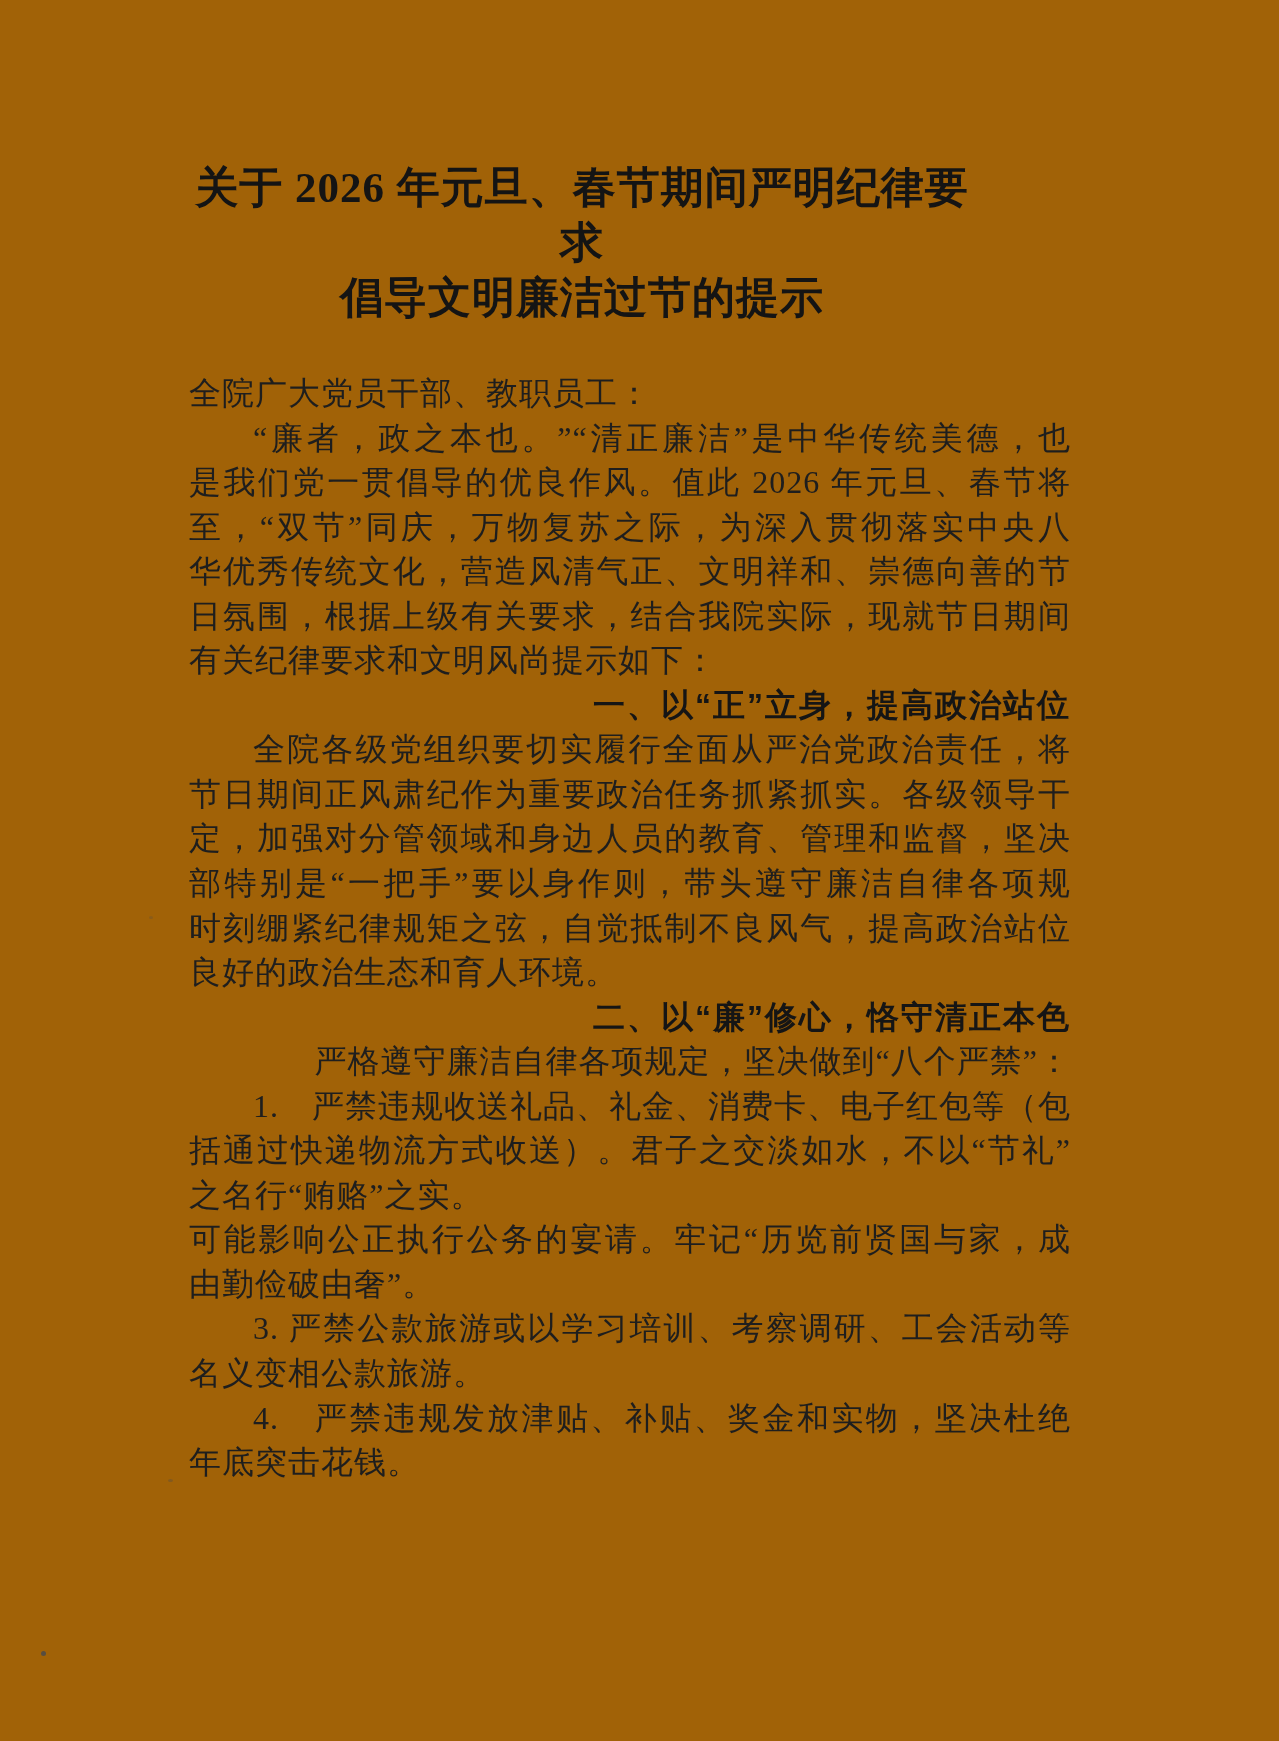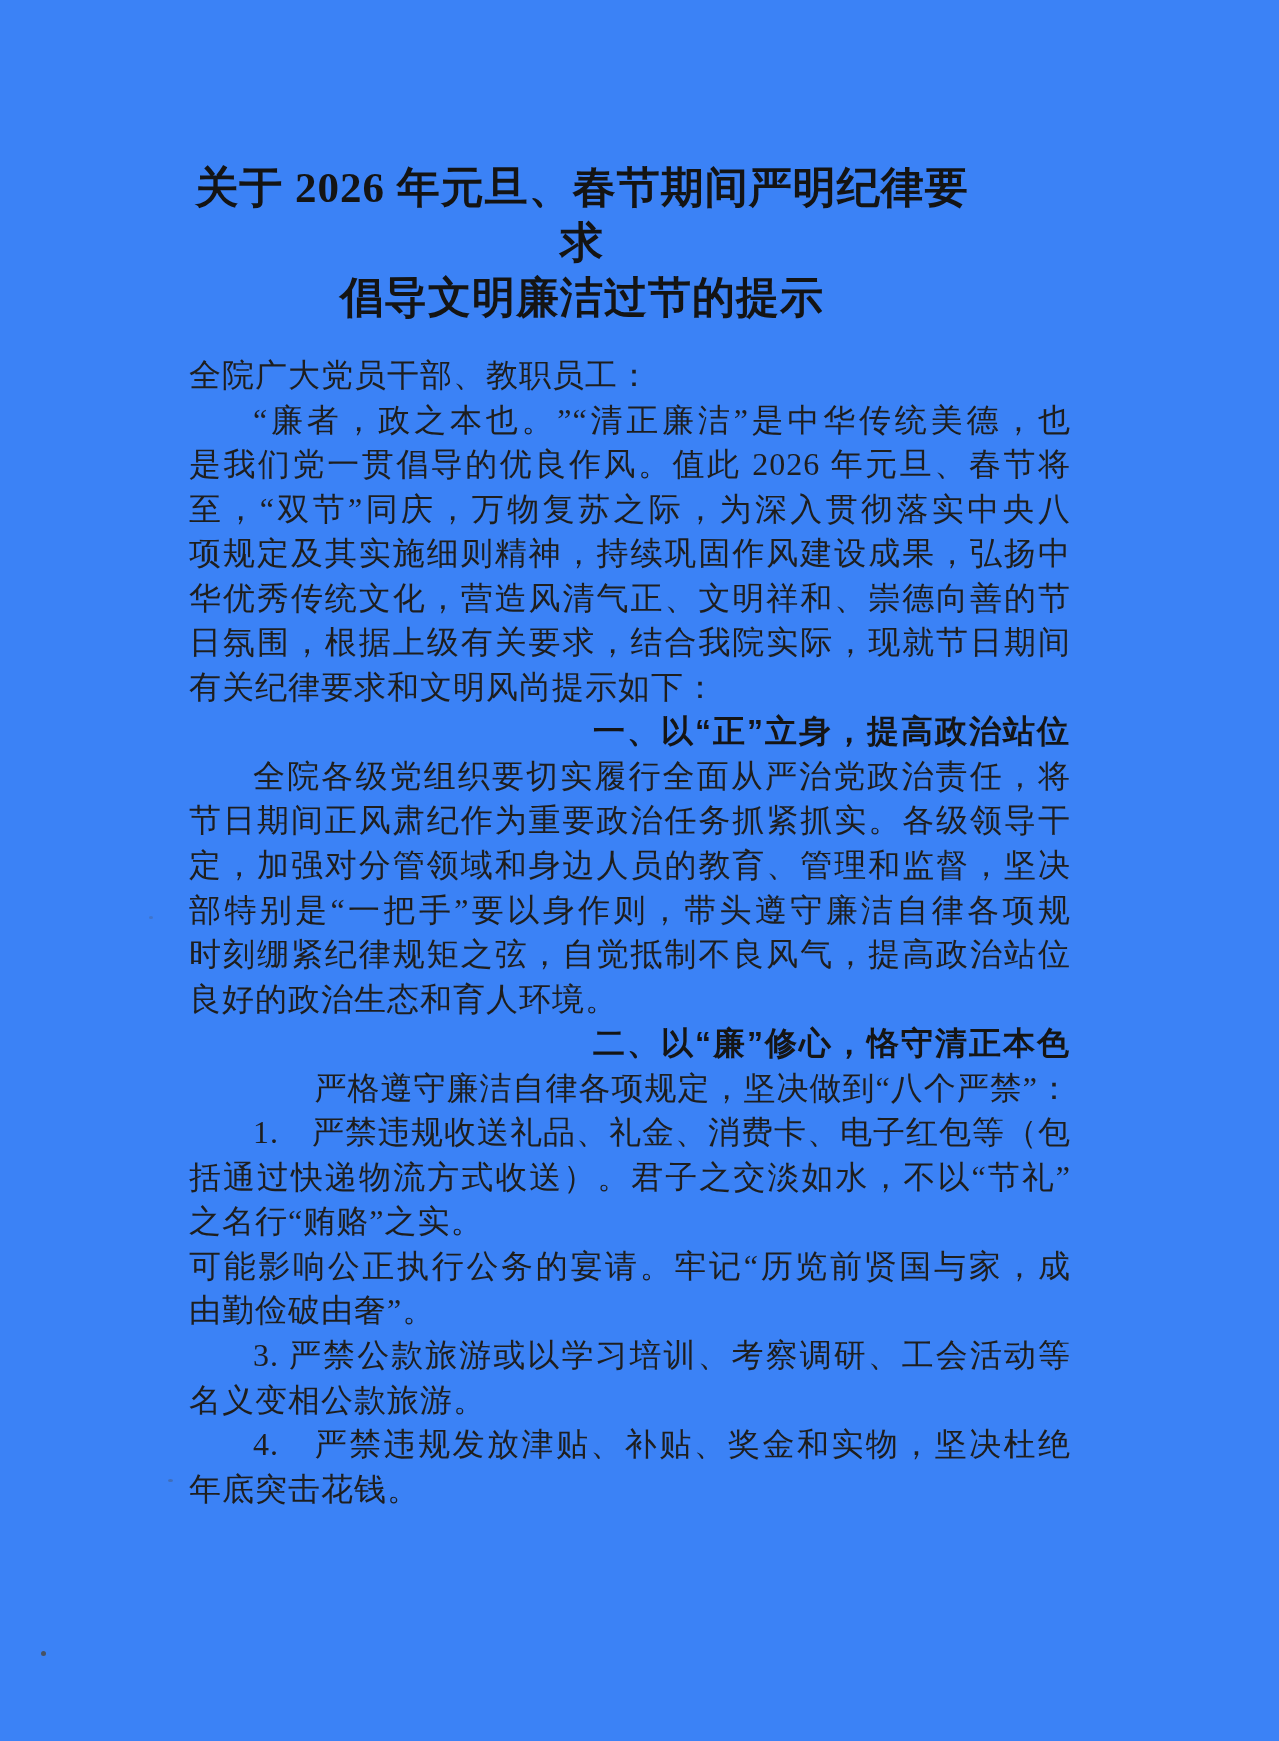--- a/index.html
+++ b/index.html
@@ -4,21 +4,21 @@
 <style>
   html, body {
     margin: 0;
     padding: 0;
     background: #ffffff;
   }
   .page {
     position: relative;
     width: 1279px;
     height: 1741px;
-    background: #3b82f6;
+    background: #a16207;
     overflow: hidden;
     font-family: "Liberation Serif", "DejaVu Serif", serif;
     color: #1e1e1e;
   }
   .content {
     position: absolute;
     left: 189px;
     top: 160px;
     width: 882px;
   }
@@ -27,21 +27,21 @@
     padding-right: 96px; 
     text-align: center;
     font-size: 43px;
     line-height: 55px;
     font-weight: 700;
     color: #141414;
     letter-spacing: 1px;
   }
   .title .t-line { display: block; }
   .doc-body {
-    margin-top: 28px;
+    margin-top: 46px;
   }
   .line {
     font-size: 32px;
     line-height: 44.55px;
     letter-spacing: 1px;
     white-space: normal;
     color: #1e1e1e;
   }
   .line.indent { text-indent: 64px; text-align: right; }
   .line.j {
@@ -77,21 +77,20 @@
   <div class="content">
     <h1 class="title">
       <span class="t-line">关于 2026 年元旦、春节期间严明纪律要求</span>
       <span class="t-line">倡导文明廉洁过节的提示</span>
     </h1>
     <div class="doc-body">
         <div class="line">全院广大党员干部、教职员工：</div>
         <div class="line indent j">“廉者，政之本也。”“清正廉洁”是中华传统美德，也</div>
         <div class="line j">是我们党一贯倡导的优良作风。值此 2026 年元旦、春节将</div>
         <div class="line j">至，“双节”同庆，万物复苏之际，为深入贯彻落实中央八</div>
-        <div class="line j">项规定及其实施细则精神，持续巩固作风建设成果，弘扬中</div>
         <div class="line j">华优秀传统文化，营造风清气正、文明祥和、崇德向善的节</div>
         <div class="line j">日氛围，根据上级有关要求，结合我院实际，现就节日期间</div>
         <div class="line">有关纪律要求和文明风尚提示如下：</div>
         <div class="line indent bold">一、以“正”立身，提高政治站位</div>
         <div class="line indent j">全院各级党组织要切实履行全面从严治党政治责任，将</div>
         <div class="line j">节日期间正风肃纪作为重要政治任务抓紧抓实。各级领导干</div>
         <div class="line j">定，加强对分管领域和身边人员的教育、管理和监督，坚决</div>
         <div class="line j">部特别是“一把手”要以身作则，带头遵守廉洁自律各项规</div>
         <div class="line j">时刻绷紧纪律规矩之弦，自觉抵制不良风气，提高政治站位</div>
         <div class="line">良好的政治生态和育人环境。</div>

